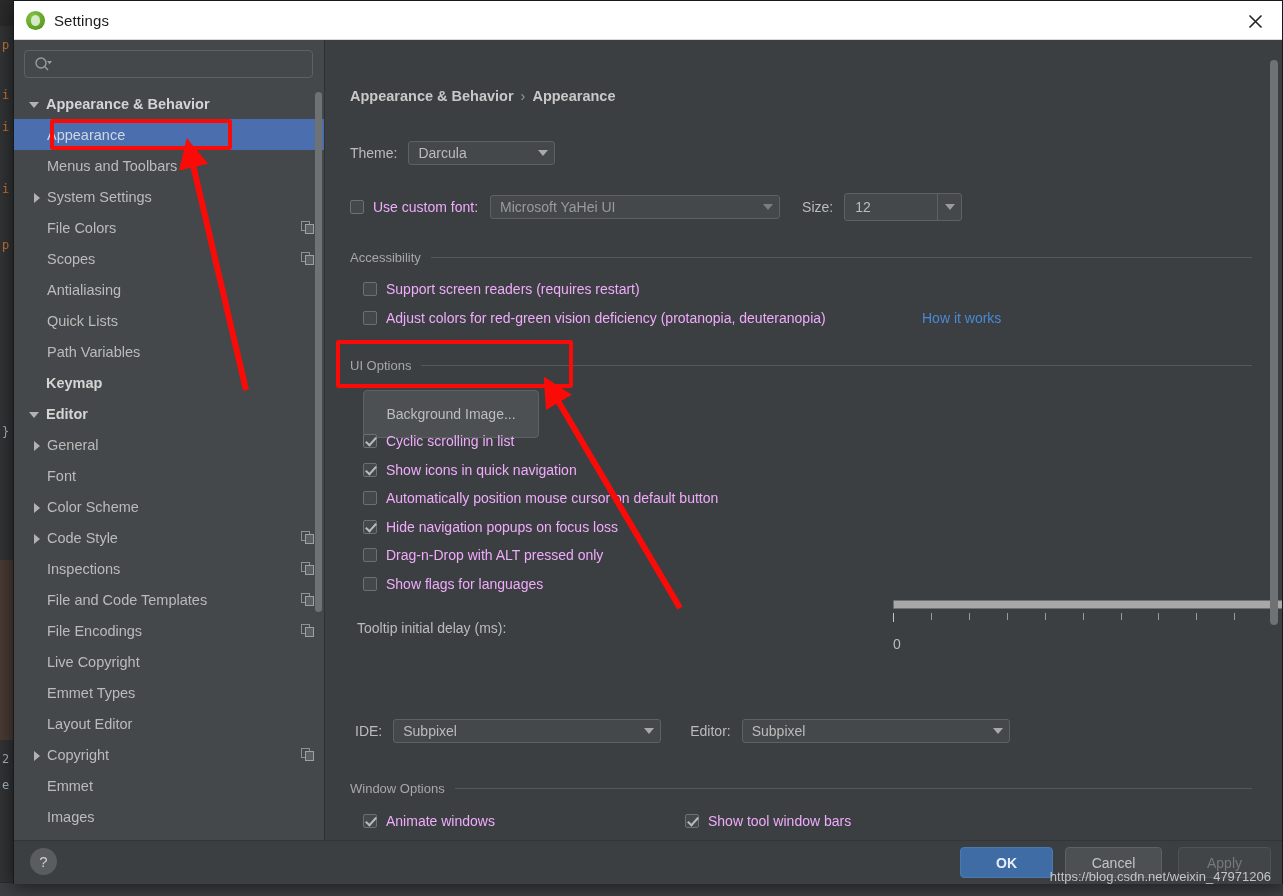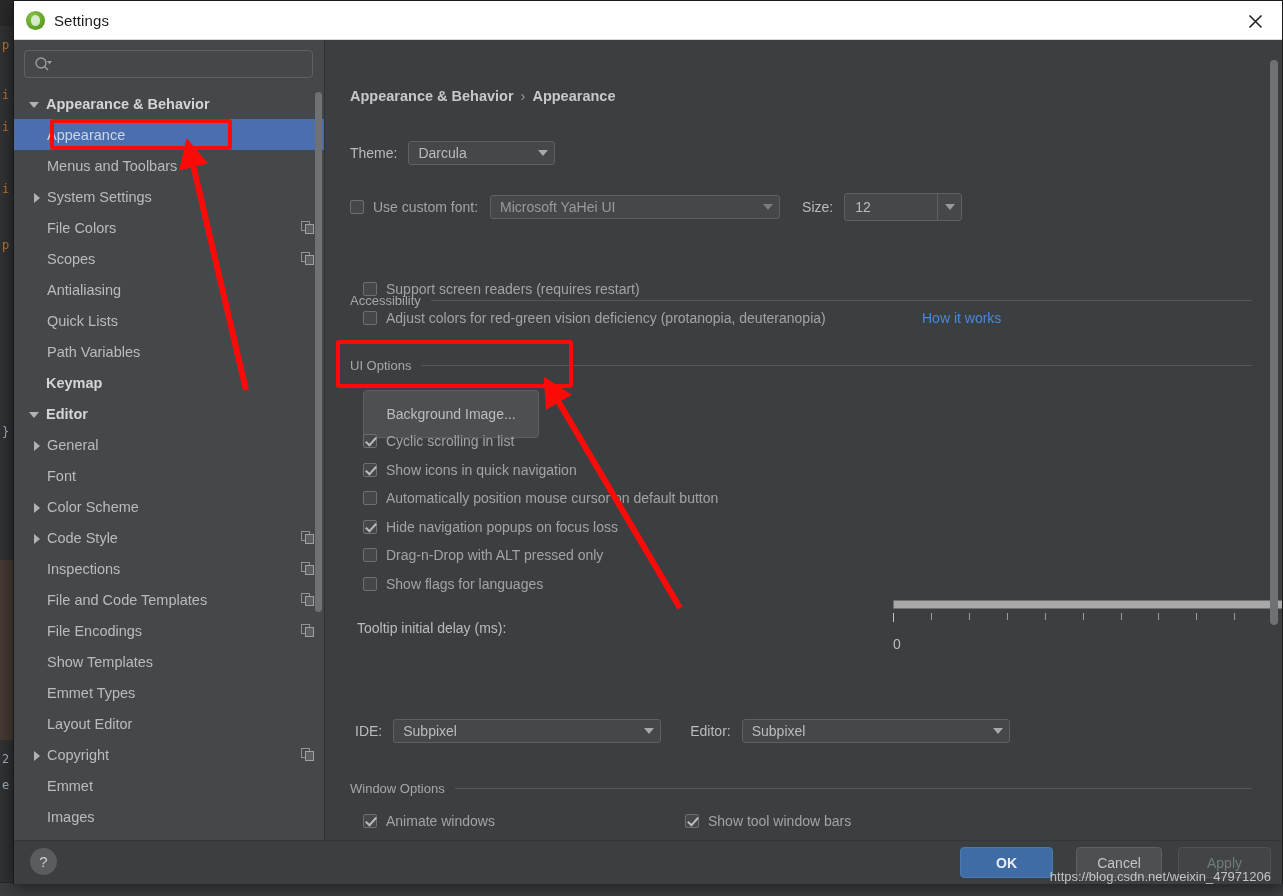--- a/index.html
+++ b/index.html
@@ -259,21 +259,21 @@
   }
   .chk.checked::after {
     content: "";
     position: absolute;
     left: 4px; top: 0px;
     width: 4px; height: 9px;
     border: solid #b8bbbd;
     border-width: 0 2px 2px 0;
     transform: rotate(42deg);
   }
-  .chk-label { font-size: 14px; color: #a3a3a3; white-space: nowrap; text-align: right; }
+  .chk-label { font-size: 14px; color: #f0abfc; white-space: nowrap; text-align: right; }
 
   
   .group-header {
     position: absolute;
     display: flex; align-items: center;
     left: 25px; right: 30px;
   }
   .group-header .gh-text {
     font-size: 13px; color: #a7a7a7; white-space: nowrap; padding-right: 10px;
   }
@@ -352,21 +352,21 @@
     cursor: pointer;
   }
   #ok-button {
     right: 229px; width: 93px;
     background: #3f6ca5;
     border: 1px solid #4a79b0;
     color: #e8eef6;
     font-weight: bold;
   }
   #cancel-button {
-    right: 120px; width: 86px;
+    right: 120px; width: 97px;
     background: #4c5052;
     border: 1px solid #5e6164;
     color: #c4c4c4;
   }
   #apply-button {
     right: 11px; width: 93px;
     background: #414547;
     border: 1px solid #4f5355;
     color: #75797b;
   }
@@ -526,21 +526,21 @@
           <div class="tree-row ind1">
             <span class="twisty"></span>
             <span class="label">File Encodings</span>
             <svg width="13" height="13" viewBox="0 0 13 13" class="copy-icon">
               <rect x="0.5" y="0.5" width="8" height="9" fill="none" stroke="#8f9295"></rect>
               <rect x="4.5" y="3.5" width="8" height="9" fill="#5b5f62" stroke="#9ea1a4"></rect>
             </svg>
           </div>
           <div class="tree-row ind1">
             <span class="twisty"></span>
-            <span class="label">Show Templates</span>
+            <span class="label">Live Copyright</span>
           </div>
           <div class="tree-row ind1">
             <span class="twisty"></span>
             <span class="label">Emmet Types</span>
           </div>
           <div class="tree-row ind1">
             <span class="twisty"></span>
             <span class="label">Layout Editor</span>
           </div>
           <div class="tree-row ind1">
@@ -586,21 +586,21 @@
           <span class="combo-value">Microsoft YaHei UI</span>
           <span class="arrow"></span>
         </div>
         <span class="field-label" style="margin-left:22px;">Size:</span>
         <div class="spinner" style="width:118px; margin-left:11px;">
           <span class="spin-value">12</span>
           <span class="spin-arrows"></span>
         </div>
       </div>
 
-      <div class="group-header" style="top:210px;margin-top:43px;">
+      <div class="group-header" style="top:210px;">
         <span class="gh-text">Accessibility</span>
         <span class="gh-line"></span>
       </div>
       <div class="chk-row" style="position:absolute; left:38px; top:241px;">
         <span class="chk"></span>
         <span class="chk-label">Support screen readers (requires restart)</span>
       </div>
       <div class="chk-row" style="position:absolute; left:38px; top:270px;">
         <span class="chk"></span>
         <span class="chk-label">Adjust colors for red-green vision deficiency (protanopia, deuteranopia)</span>

